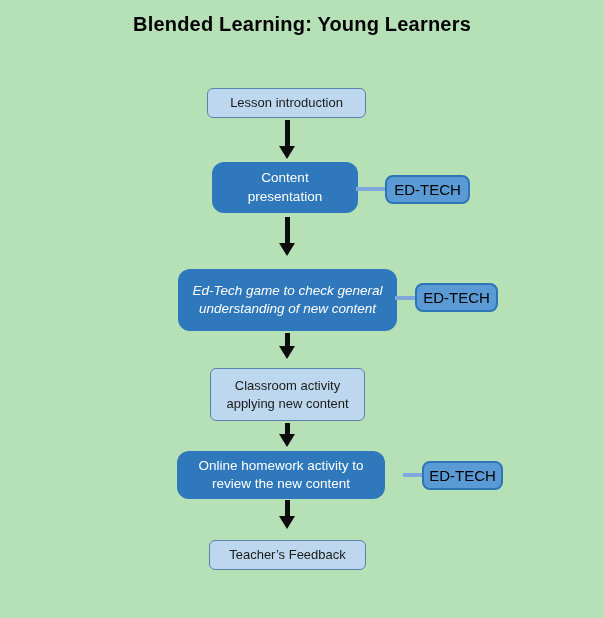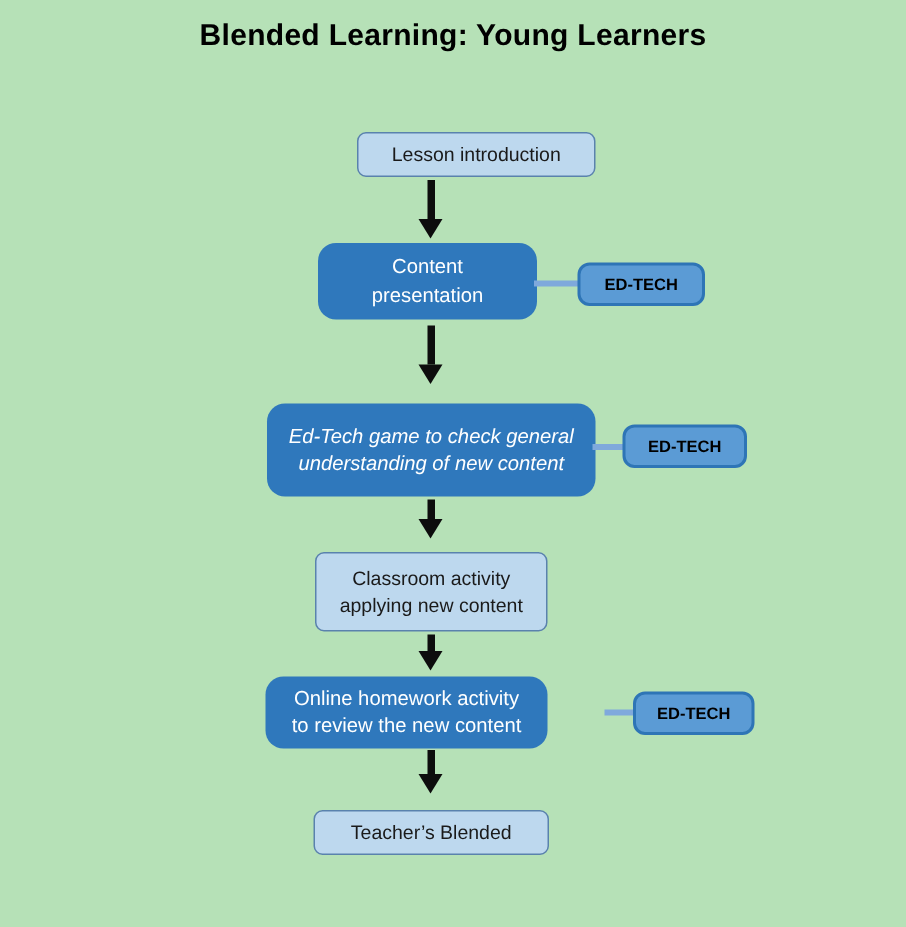--- a/index.html
+++ b/index.html
@@ -43,25 +43,25 @@
     padding:2px 10px;
   }
   .node.dark{
     background:var(--dark-box-fill);
     border:none;
     border-radius:12px;
     color:var(--dark-text);
     font-size:13.5px;
     padding:2px 12px;
   }
-  .node1{left:207px;top:88px;width:159px;height:30px;margin-left:31px;}
+  .node1{left:207px;top:88px;width:159px;height:30px;}
   .node2{left:212px;top:162px;width:146px;height:51px;padding:16px 18px !important;}
   .node3{left:178px;top:269px;width:219px;height:62px;border-radius:14px;font-style:italic;}
   .node4{left:210px;top:368px;width:155px;height:53px;border-radius:10px;}
-  .node5{left:177px;top:451px;width:188px;height:48px;}
+  .node5{left:177px;top:451px;width:208px;height:48px;}
   .node6{left:209px;top:540px;width:157px;height:30px;}
 
   .arrow{
     position:absolute;width:16px;
     display:flex;flex-direction:column;align-items:center;
   }
   .arrow .shaft{width:5px;flex:1;background:var(--arrow);}
   .arrow .head{
     width:0;height:0;
     border-left:8px solid transparent;
@@ -78,21 +78,21 @@
   .connector2{left:356px;top:187px;width:31px;}
   .connector3{left:395px;top:296px;width:22px;}
   .connector5{left:403px;top:473px;width:21px;}
 
   .badge{
     position:absolute;box-sizing:border-box;
     background:var(--badge-fill);
     border:2px solid var(--badge-border);
     border-radius:8px;
     display:flex;align-items:center;justify-content:center;
-    font-weight:bold;font-size:11px;color:#000;
+    font-weight:normal;font-size:15px;color:#000;
   }
   .badge2{left:385px;top:175px;width:85px;height:29px;}
   .badge3{left:415px;top:283px;width:83px;height:29px;}
   .badge5{left:422px;top:461px;width:81px;height:29px;}
 </style>
 </head>
 <body>
 
 <div class="canvas">
 
@@ -143,16 +143,16 @@
   </div>
   <div class="connector connector5"></div>
   <div class="badge badge5">ED-TECH</div>
 
   <div class="arrow arrow5">
     <div class="shaft"></div>
     <div class="head"></div>
   </div>
 
   <div class="node light node6">
-    <span>Teacher’s Blended</span>
+    <span>Teacher’s Feedback</span>
   </div>
 
 </div>
 
 </body></html>

